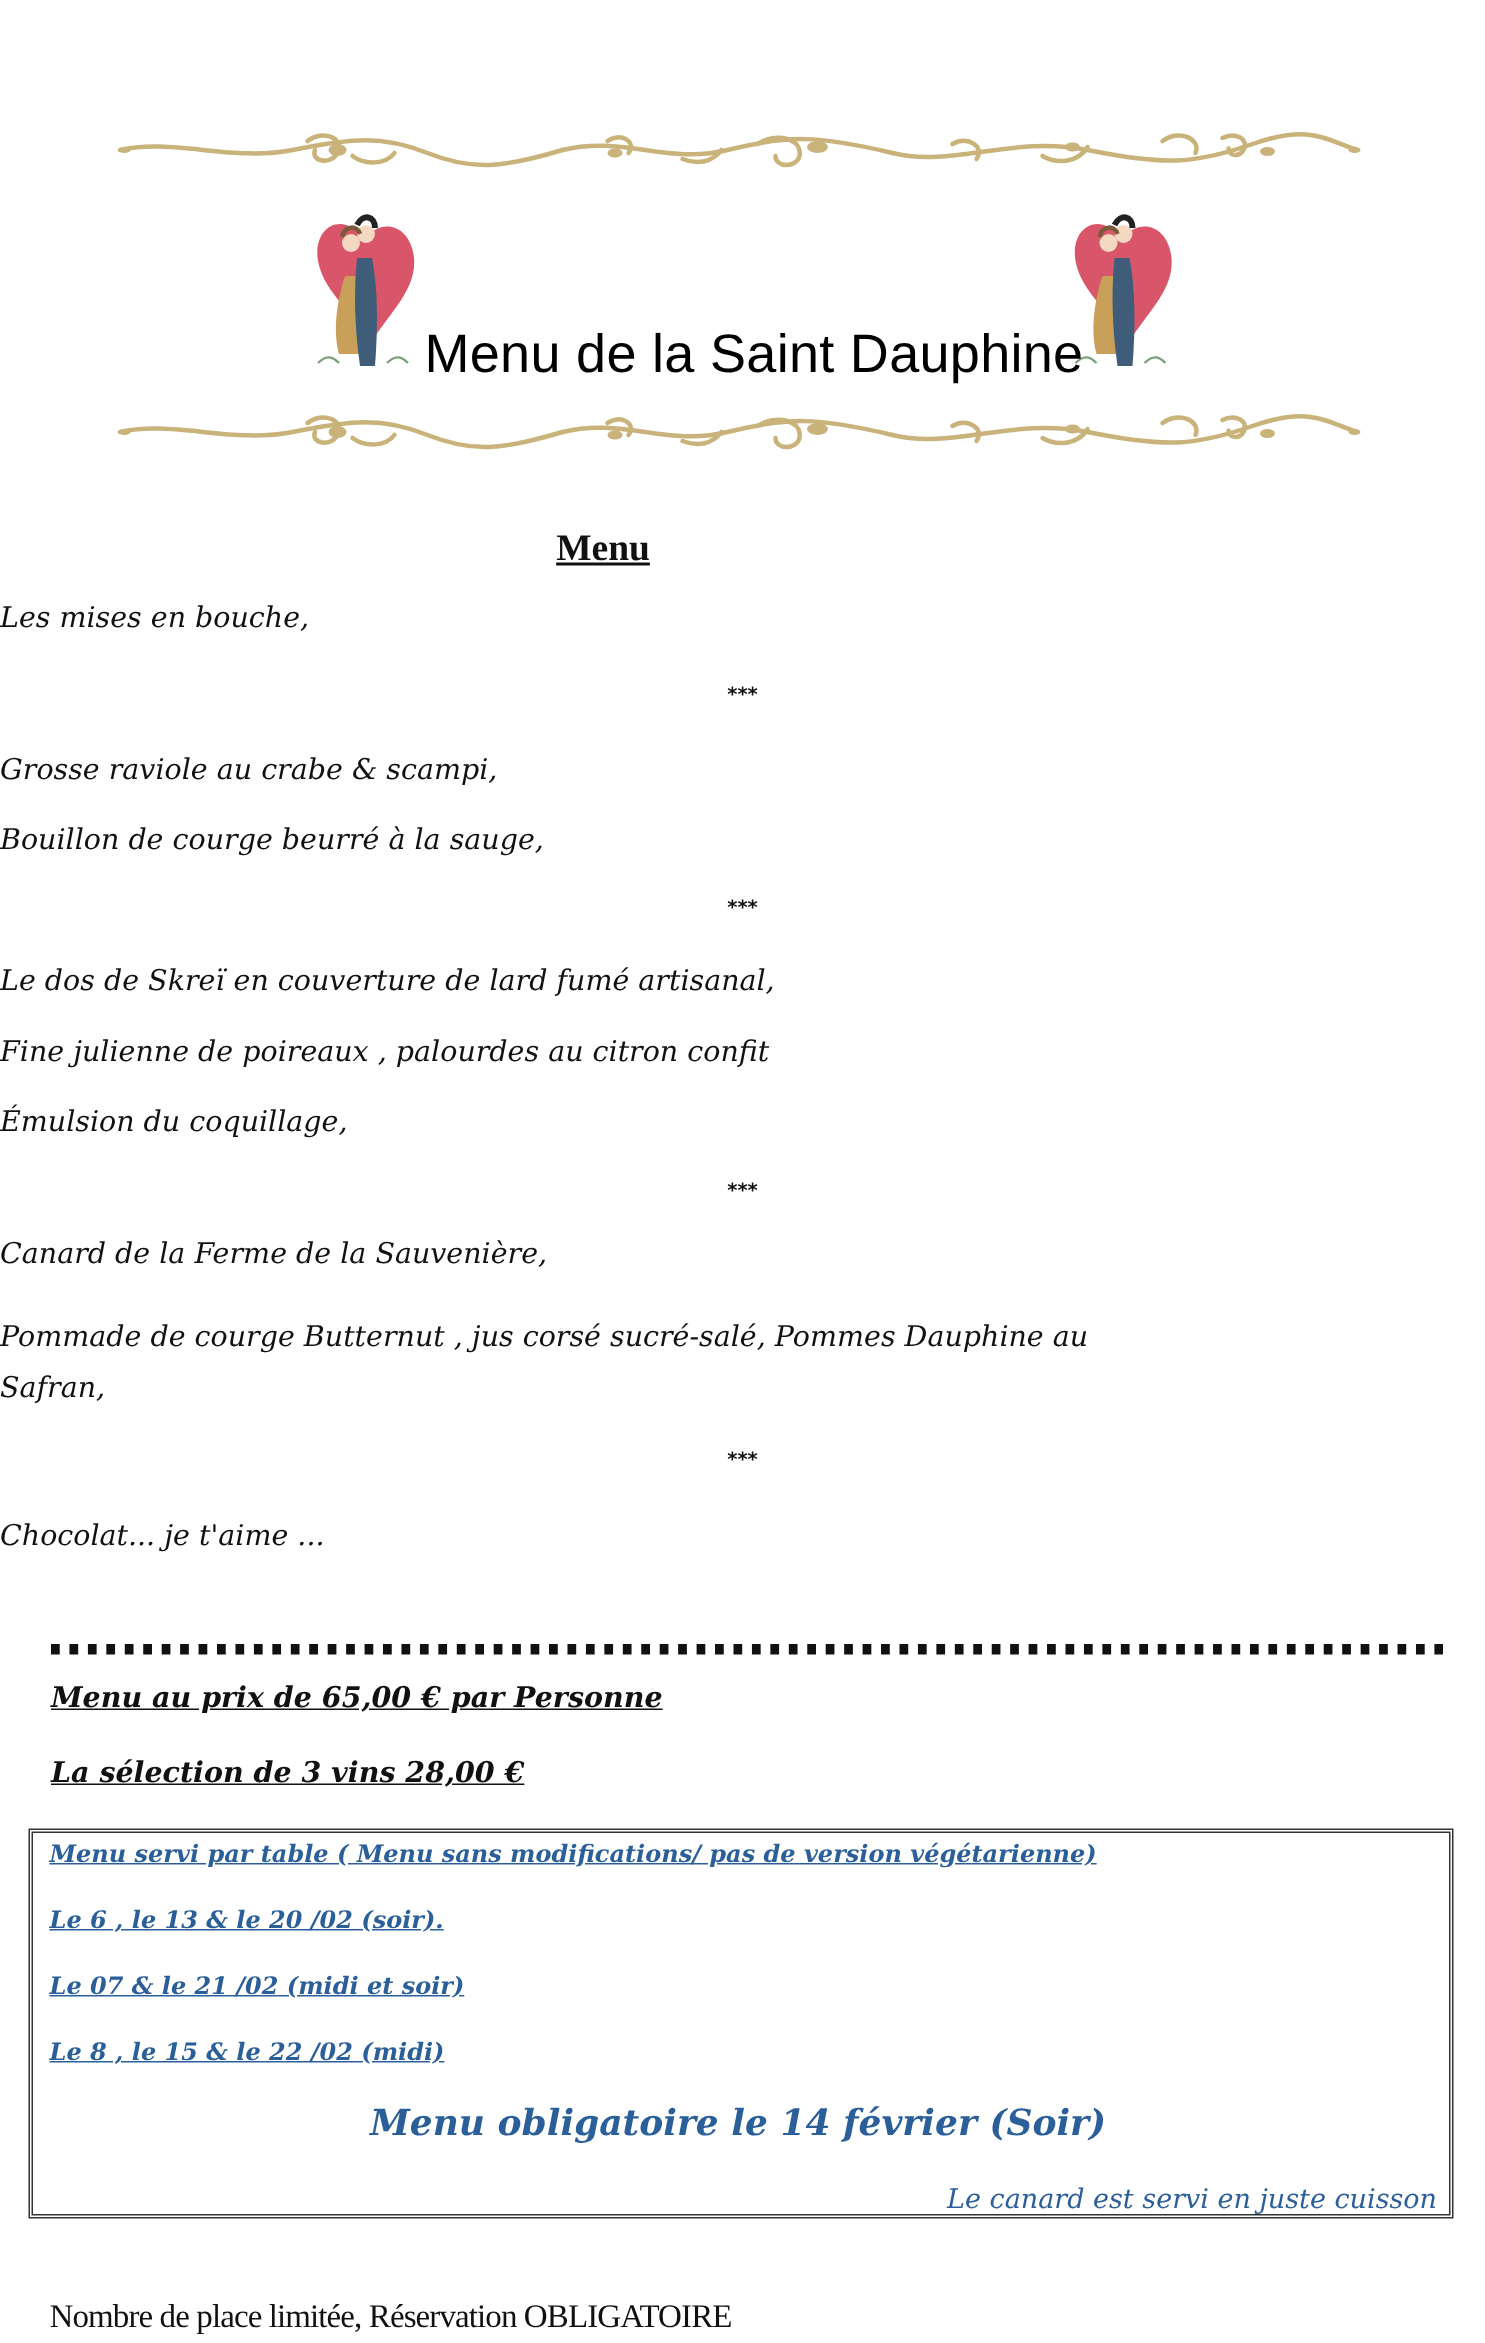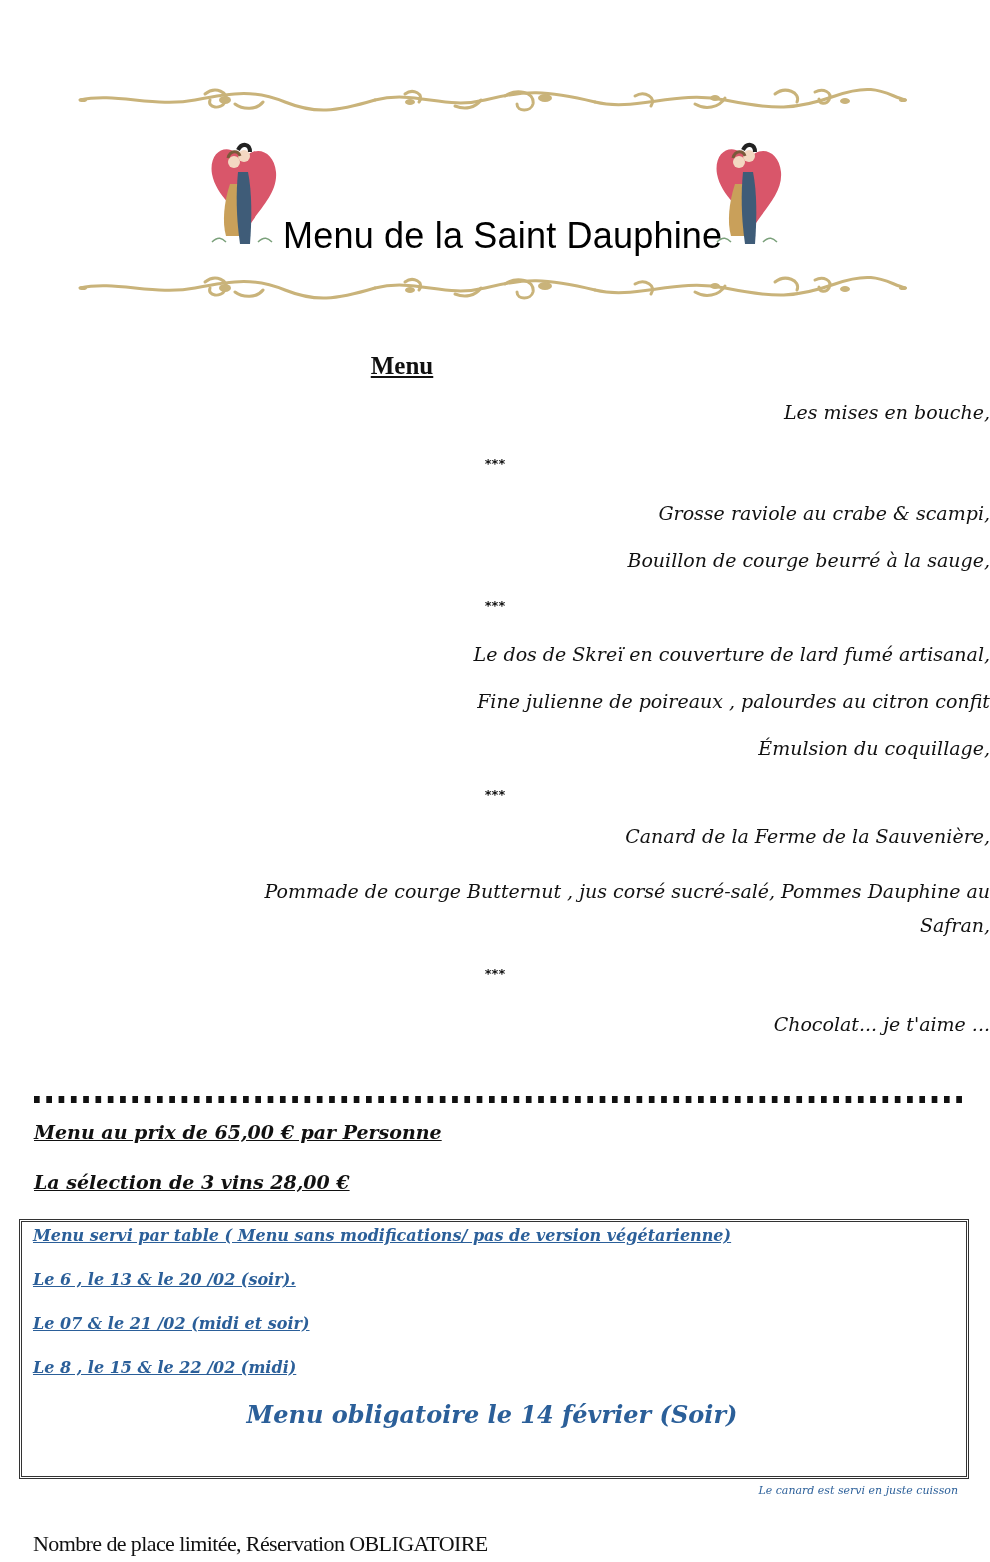--- a/index.html
+++ b/index.html
@@ -3,32 +3,32 @@
 <meta charset="utf-8">
 <style>
   html, body { margin: 0; padding: 0; background: #ffffff; }
   body { width: 990px; height: 1562px; position: relative; overflow: hidden; font-family: "DejaVu Serif", serif; color: #111; }
   .abs { position: absolute; }
   .flourish { left: 75px; width: 835px; height: 30px; }
   .flourish svg { width: 100%; height: 100%; }
   .couple { width: 70px; height: 118px; }
   .title { left: 283px; top: 215px; font-family: "Liberation Sans", sans-serif; font-size: 36px; color: #000; white-space: nowrap; letter-spacing: 0.2px; }
   .menu-heading { left: 0; width: 804px; top: 352px; text-align: center; font-family: "Liberation Serif", serif; font-weight: bold; font-size: 25px; text-decoration: underline; }
-  .course { left: 0; width: 990px; text-align: right; font-family: "DejaVu Serif", serif; font-style: italic; font-size: 19px; color: #111; white-space: nowrap; }
+  .course { left: 0; width: 990px; text-align: left; font-family: "DejaVu Serif", serif; font-style: italic; font-size: 19px; color: #111; white-space: nowrap; }
   .sep { left: 0; width: 990px; text-align: center; font-family: "DejaVu Sans", sans-serif; font-weight: bold; font-size: 13px; letter-spacing: 0px; }
   .dotline { left: 34px; width: 928px; top: 1096px; height: 7px;
     background-image: linear-gradient(to right, #111 0, #111 6px, transparent 6px, transparent 12.3px);
     background-size: 12.3px 7px; background-repeat: repeat-x; }
   .price { left: 34px; font-family: "DejaVu Serif", serif; font-style: italic; font-weight: bold; font-size: 19px; text-decoration: underline; white-space: nowrap; }
   .box { left: 19px; top: 1219px; width: 950px; height: 260px; border: 3px double #333; box-sizing: border-box; }
   .blue { color: #2b5f99; font-family: "DejaVu Serif", serif; font-style: italic; font-weight: bold; text-decoration: underline; white-space: nowrap; }
   .bline { left: 33px; font-size: 16px; text-align: center; }
   .mandatory { left: 0; width: 990px; text-align: center; top: 1400px; font-size: 24px; }
   .mandatory span { display: inline-block; margin-left: -6px; }
-  .canard { right: 32px; top: 1456px; font-family: "DejaVu Serif", serif; font-style: italic; font-size: 11px; color: #2b5f99; white-space: nowrap; margin-top: 28px; }
+  .canard { right: 32px; top: 1456px; font-family: "DejaVu Serif", serif; font-style: italic; font-size: 18px; color: #2b5f99; white-space: nowrap; }
   .footer { left: 33px; top: 1531px; font-family: "Liberation Serif", serif; font-size: 22px; color: #111; white-space: nowrap; letter-spacing: -0.6px; }
 </style>
 </head>
 <body>
 
 <div class="abs flourish" style="top:86px;">
   <svg viewBox="0 0 835 30" preserveAspectRatio="none">
     <g fill="none" stroke="#c9b37a" stroke-width="3" stroke-linecap="round">
       <path d="M5 14 C40 6, 80 22, 120 14 S180 4, 210 16 S260 26, 300 14"></path>
       <path d="M130 8 c10 -8 25 -2 20 8 c-4 8 -18 6 -15 -2"></path>

